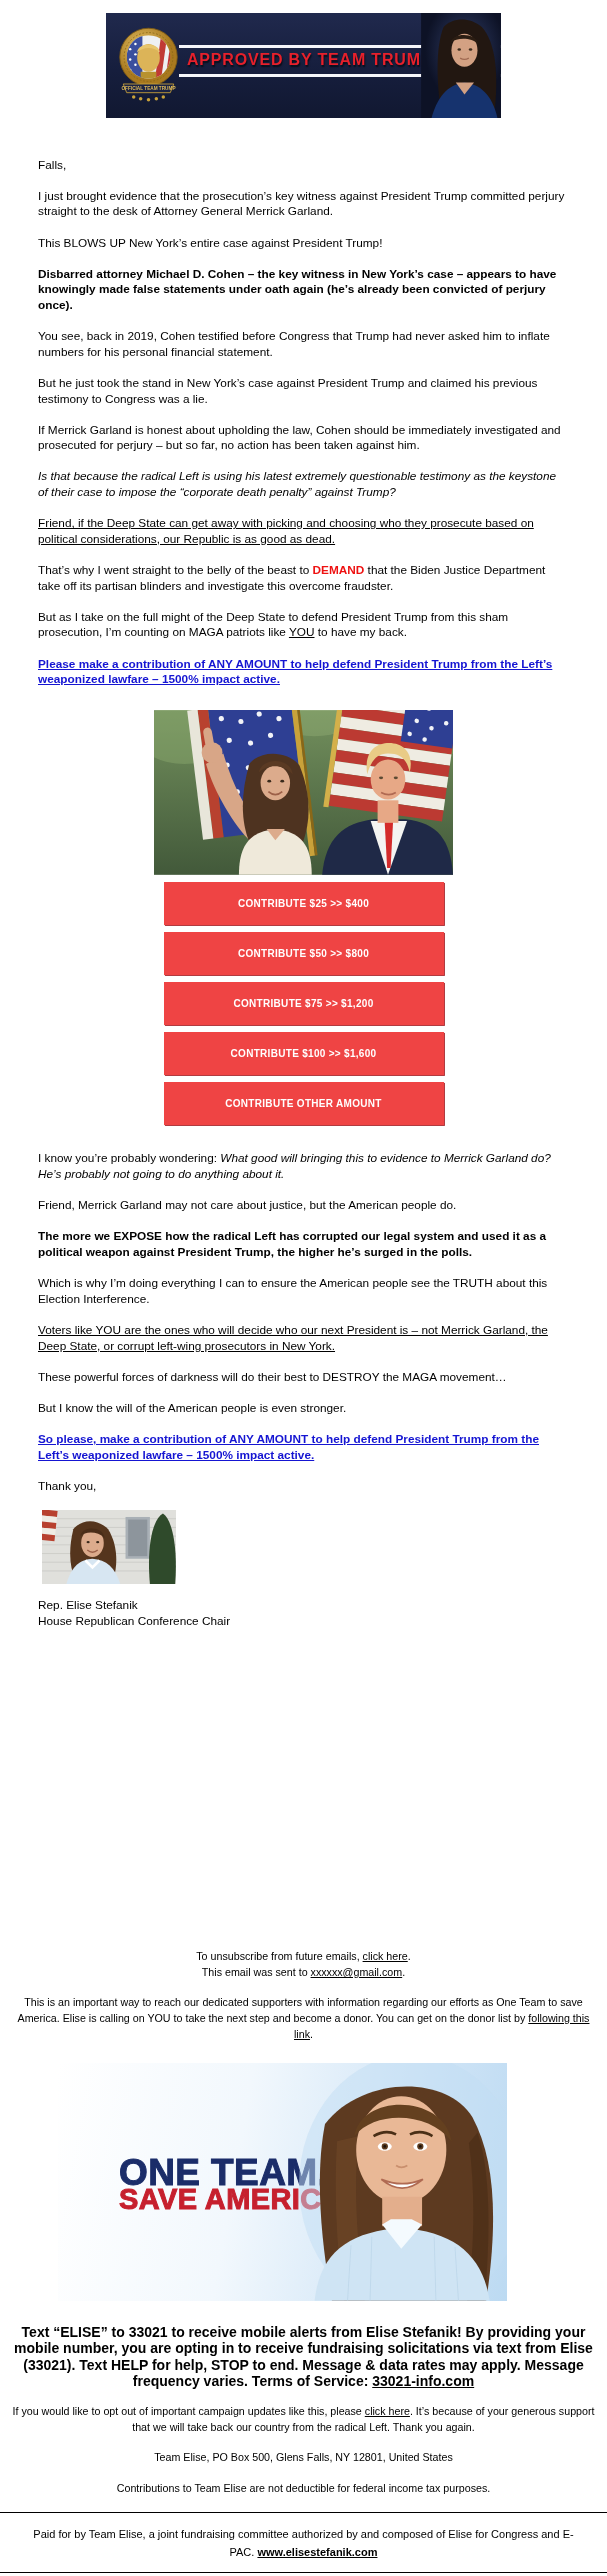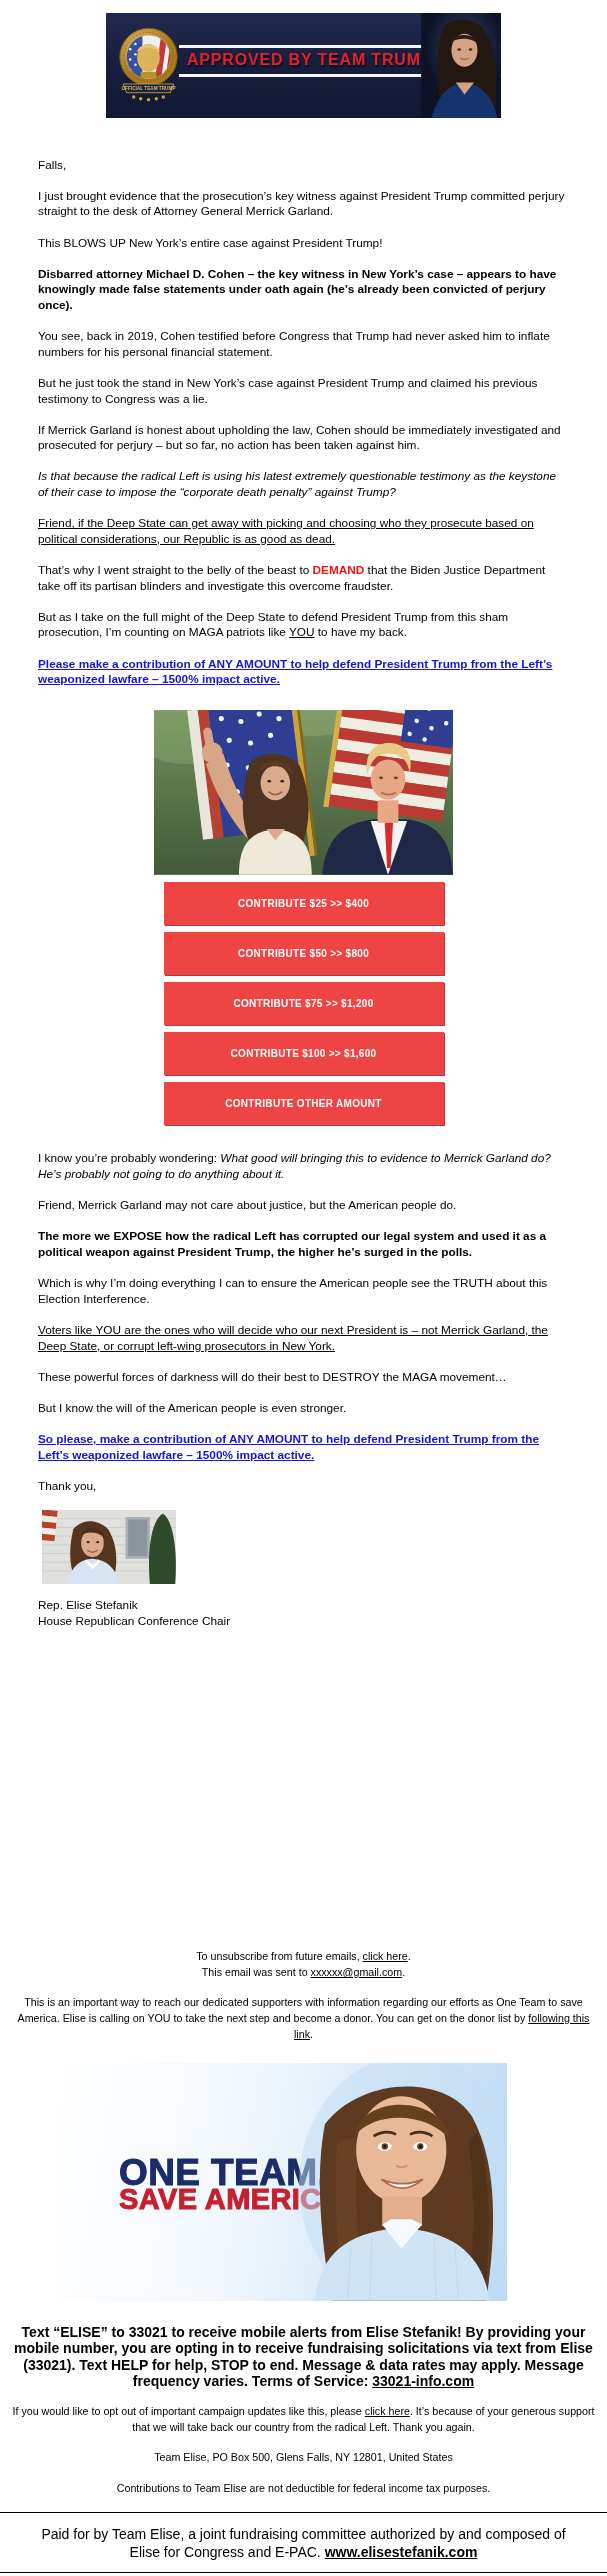--- a/index.html
+++ b/index.html
@@ -53,21 +53,21 @@
   .slogan{position:absolute;left:61px;top:102px;}
   .slogan-line1{color:#1b2d69;font-size:37px;font-weight:bold;-webkit-text-stroke:1px #1b2d69;letter-spacing:0.4px;}
   .slogan-line2{color:#c6202e;font-size:29px;font-weight:bold;-webkit-text-stroke:1px #c6202e;margin-top:10.4px;letter-spacing:0.4px;}
   .banner2-photo{position:absolute;right:0;bottom:0;}
   .sms{font-weight:bold;margin:22.6px 14px 0;font-size:14px;line-height:16.5px;}
   .optout{margin:13px 3.5px 0;}
   .address{margin:14.7px 0 0;}
   .tax{margin:14.7px 0 0;}
   .paid{
     margin-top:16.5px;border-top:0.9px solid #000;border-bottom:0.9px solid #000;
-    padding:11.3px 26px;font-size:14px;line-height:18px;
+    padding:11.3px 26px;font-size:11px;line-height:18px;
   }
 </style>
 </head>
 <body>
 
 <div class="banner">
   <div class="banner-line l1"></div>
   <div class="banner-line l2"></div>
   <div class="banner-coin">
     <svg width="61" height="88" viewBox="0 0 70 101">

